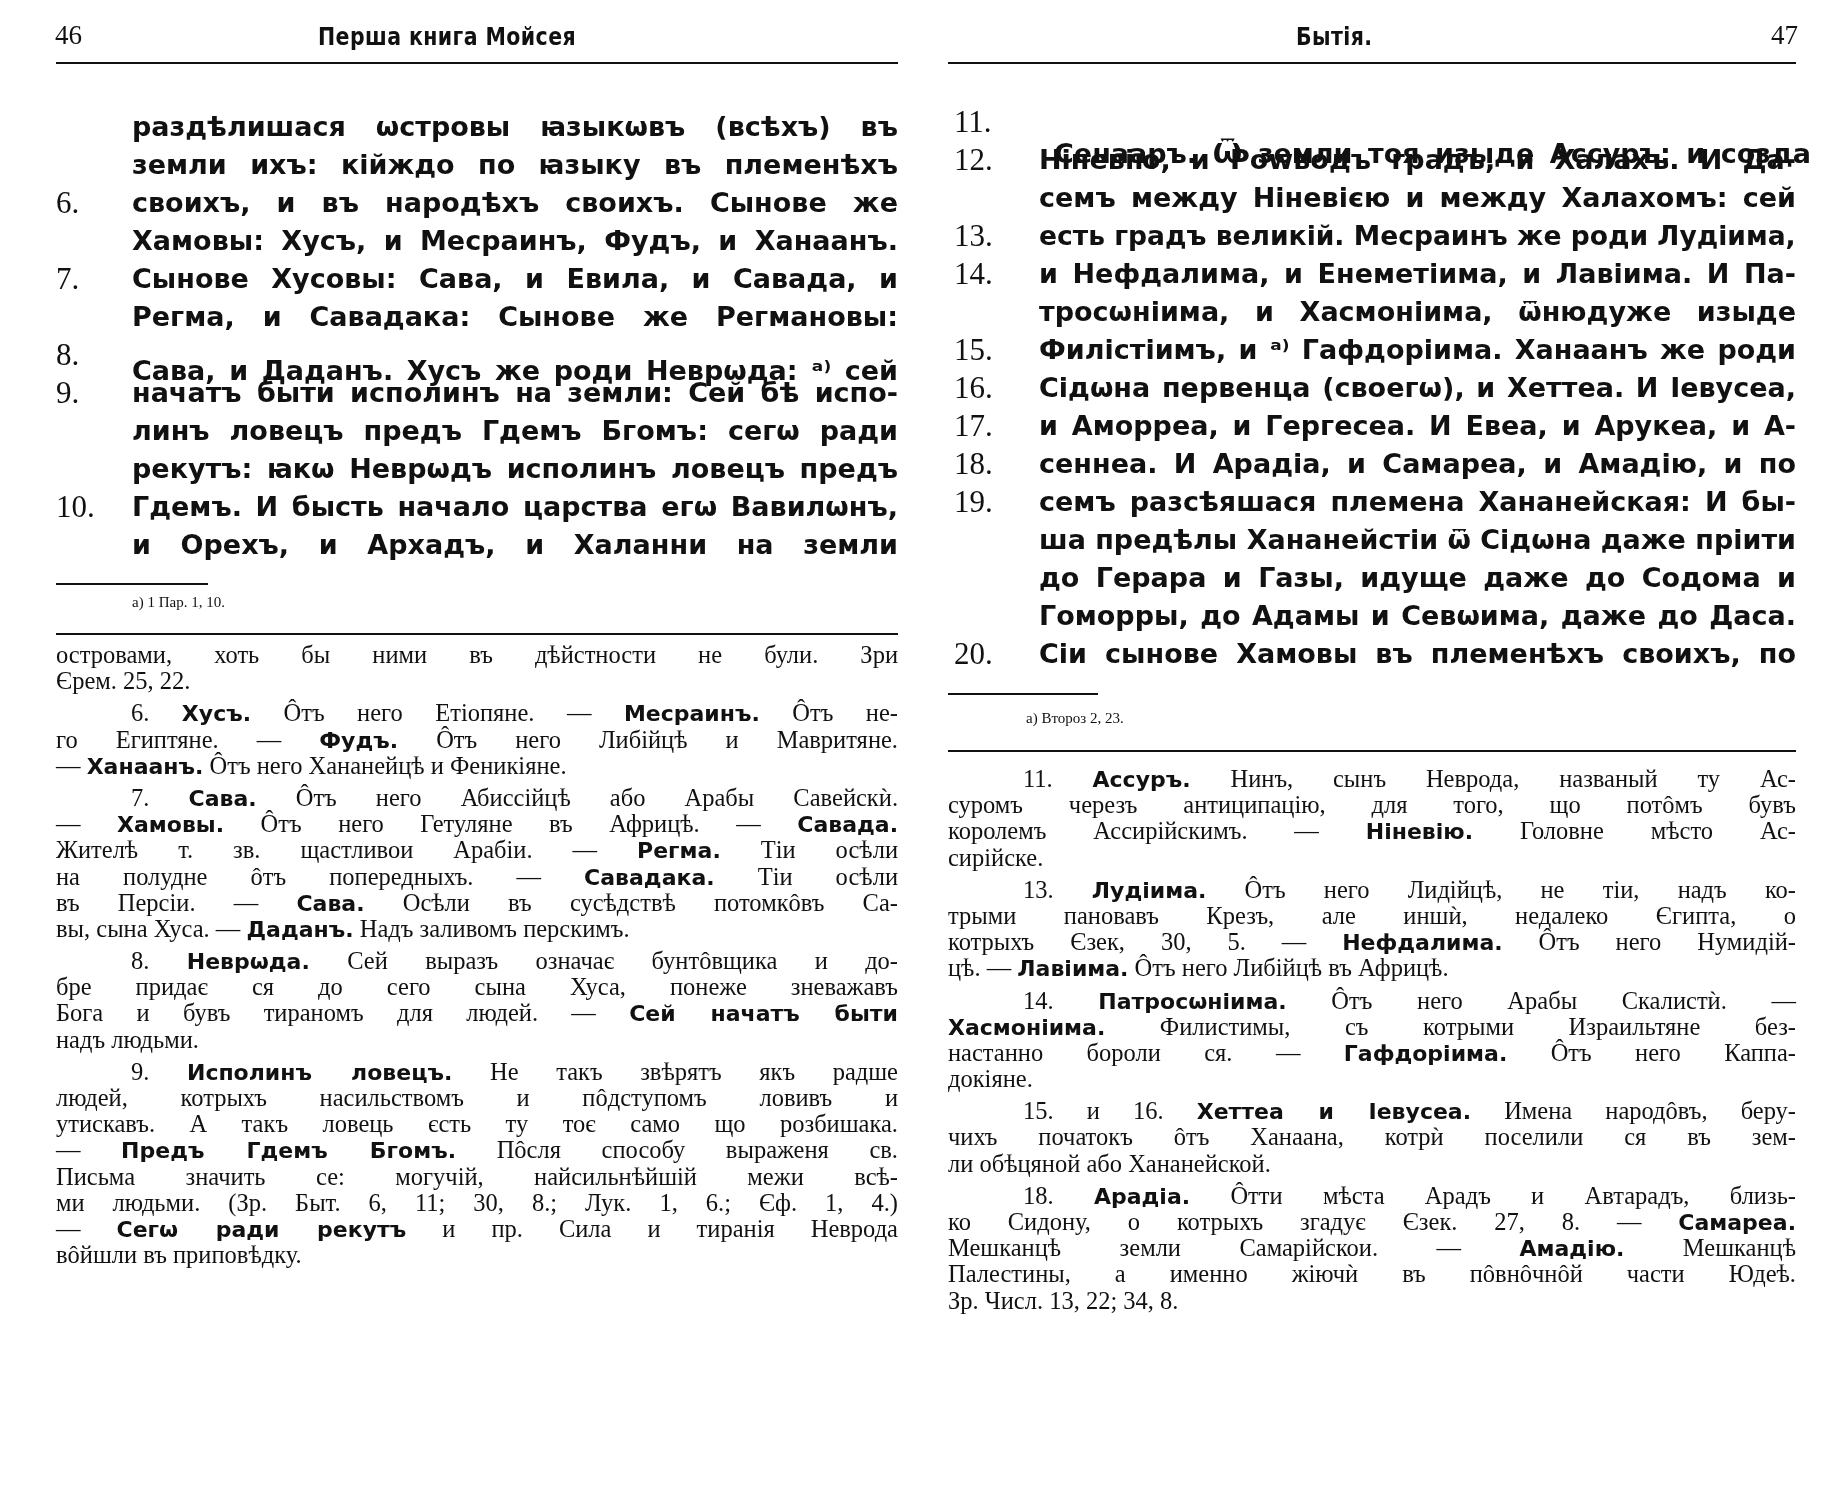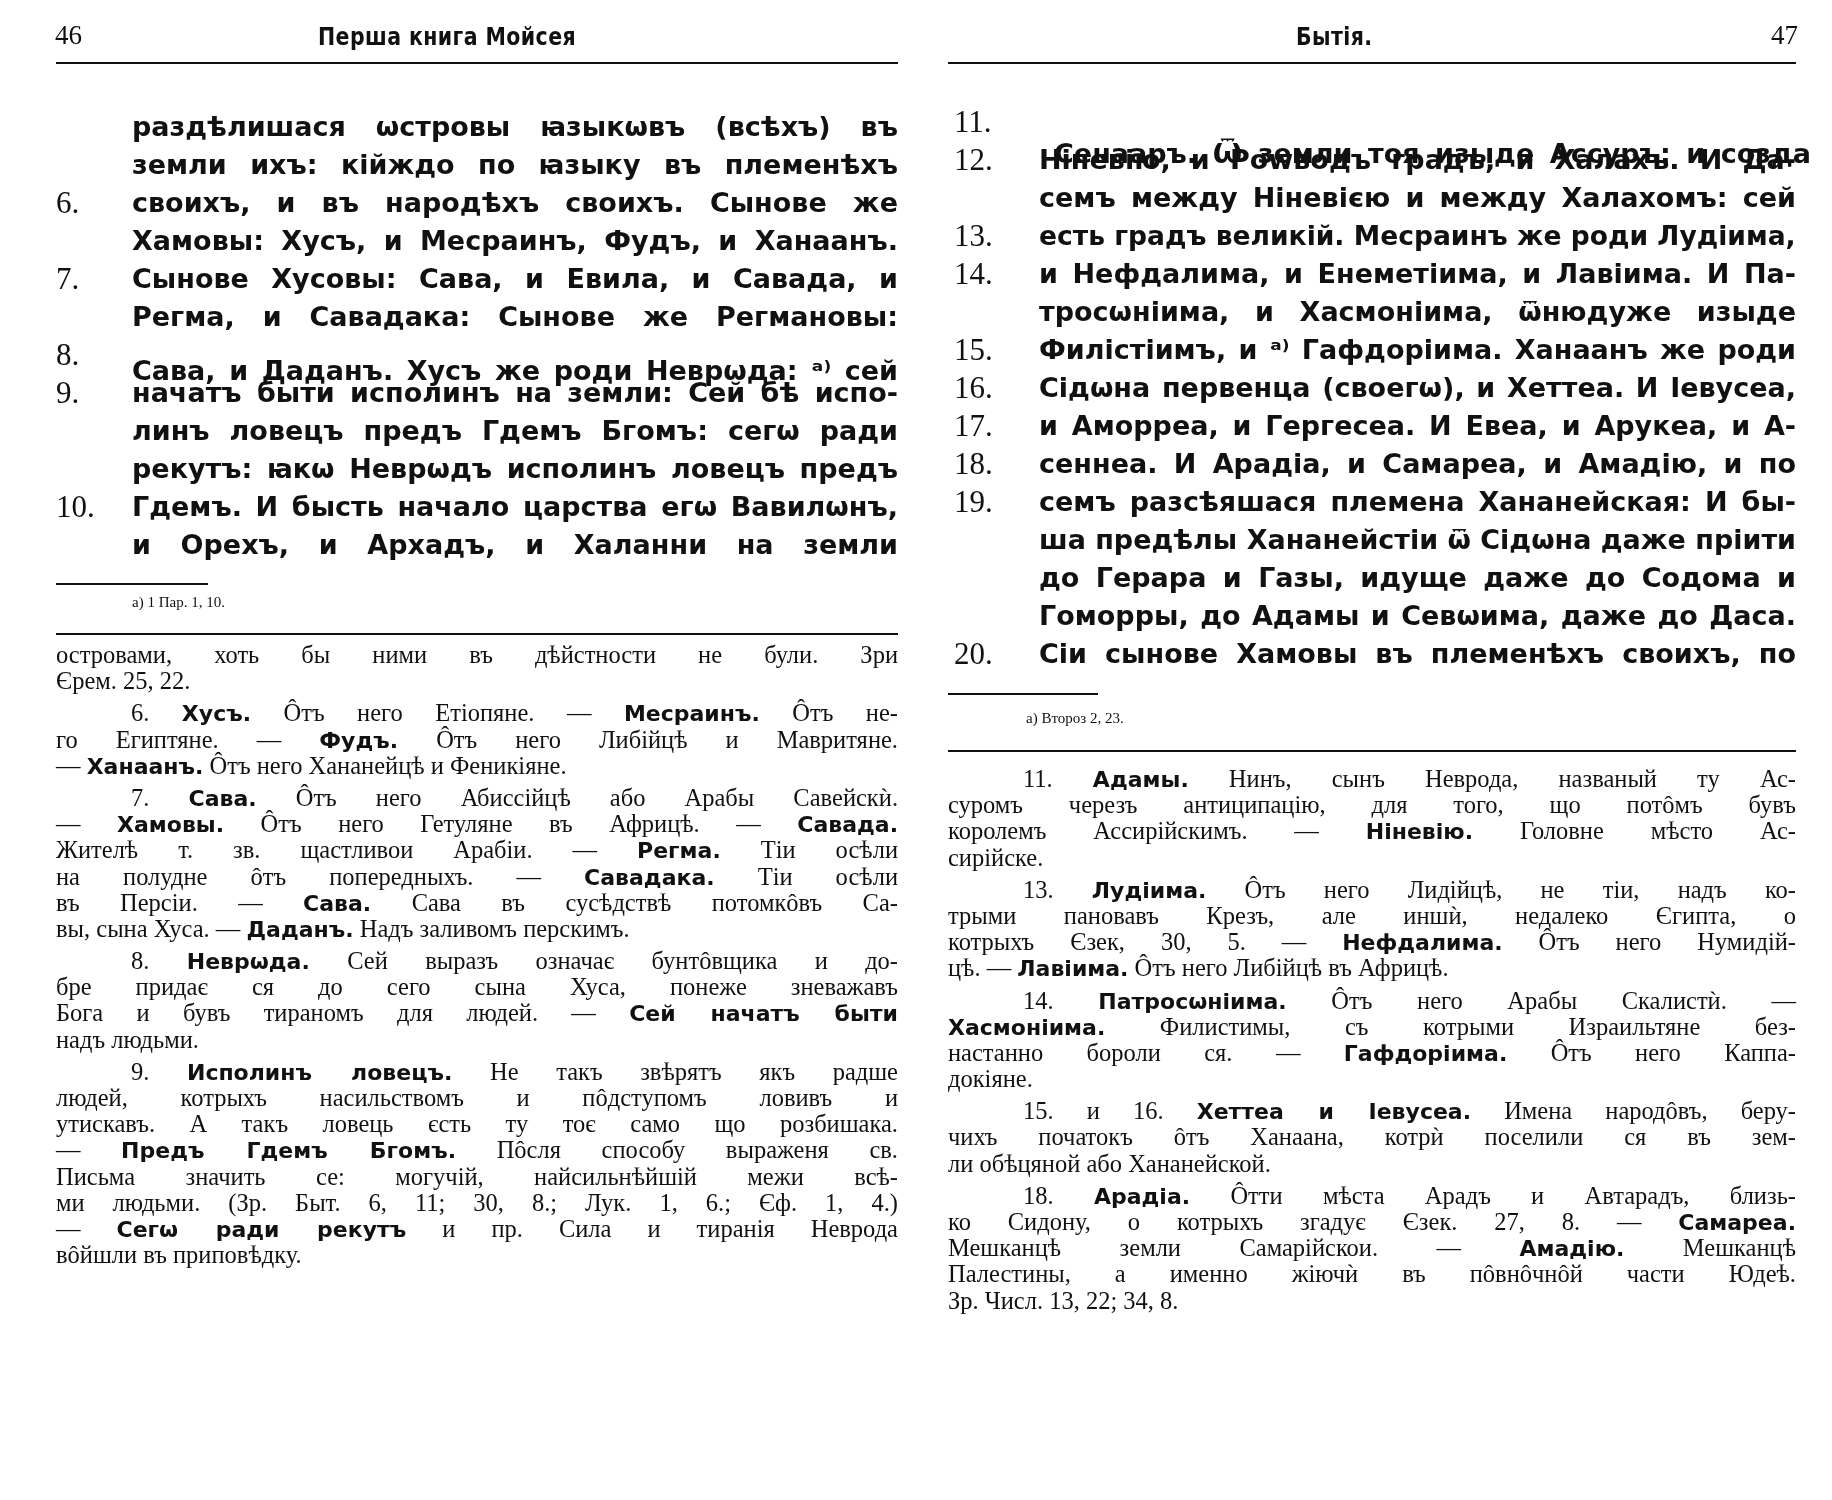--- a/index.html
+++ b/index.html
@@ -98,21 +98,21 @@
       <div class="cpara">
         <span class="cline indent" style="display: block;"><span>6. </span><span class="b">Хусъ.</span><span> Ôтъ него Етіопяне. — </span><span class="b">Месраинъ.</span><span> Ôтъ не-</span></span>
         <span class="cline" style="display: block;"><span>го Египтяне. — </span><span class="b">Фудъ.</span><span> Ôтъ него Либійцѣ и Мавритяне.</span></span>
         <span class="cline last" style="display: block;"><span>— </span><span class="b">Ханаанъ.</span><span> Ôтъ него Хананейцѣ и Феникіяне.</span></span>
       </div>
       <div class="cpara">
         <span class="cline indent" style="display: block;"><span>7. </span><span class="b">Сава.</span><span> Ôтъ него Абиссійцѣ або Арабы Савейскѝ.</span></span>
         <span class="cline" style="display: block;"><span>— </span><span class="b">Хамовы.</span><span> Ôтъ него Гетуляне въ Африцѣ. — </span><span class="b">Савада.</span></span>
         <span class="cline" style="display: block;"><span>Жителѣ т. зв. щастливои Арабіи. — </span><span class="b">Регма.</span><span> Тіи осѣли</span></span>
         <span class="cline" style="display: block;"><span>на полудне ôтъ попередныхъ. — </span><span class="b">Савадака.</span><span> Тіи осѣли</span></span>
-        <span class="cline" style="display: block;"><span>въ Персіи. — </span><span class="b">Сава.</span><span> Сава въ сусѣдствѣ потомкôвъ Са-</span></span>
+        <span class="cline" style="display: block;"><span>въ Персіи. — </span><span class="b">Сава.</span><span> Осѣли въ сусѣдствѣ потомкôвъ Са-</span></span>
         <span class="cline last" style="display: block;"><span>вы, сына Хуса. — </span><span class="b">Даданъ.</span><span> Надъ заливомъ перскимъ.</span></span>
       </div>
       <div class="cpara">
         <span class="cline indent" style="display: block;"><span>8. </span><span class="b">Неврѡда.</span><span> Сей выразъ означає бунтôвщика и до-</span></span>
         <span class="cline" style="display: block;"><span>бре придає ся до сего сына Хуса, понеже зневажавъ</span></span>
         <span class="cline" style="display: block;"><span>Бога и бувъ тираномъ для людей. — </span><span class="b">Сей начатъ быти</span></span>
         <span class="cline last" style="display: block;"><span>надъ людьми.</span></span>
       </div>
       <div class="cpara">
         <span class="cline indent" style="display: block;"><span>9. </span><span class="b">Исполинъ ловецъ.</span><span> Не такъ звѣрятъ якъ радше</span></span>
@@ -194,21 +194,21 @@
         <span class="vtext" style="left: 85px; width: 757px; text-align: justify; text-align-last: justify;">Сіи сынове Хамовы въ племенѣхъ своихъ, по</span>
       </div>
     </div>
 
   <div class="rule thin" style="left:32px; width:150px; top:693px;"></div>
   <div class="fnote" style="left:110px; top:710px;">а) Второз 2, 23.</div>
   <div class="rule" style="left:32px; width:848px; top:750px;"></div>
 
   <div class="comment" id="rc" style="left:32px; top:766px; width:848px;">
       <div class="cpara">
-        <span class="cline indent" style="display: block;"><span>11. </span><span class="b">Адамы.</span><span> Нинъ, сынъ Неврода, названый ту Ас-</span></span>
+        <span class="cline indent" style="display: block;"><span>11. </span><span class="b">Ассуръ.</span><span> Нинъ, сынъ Неврода, названый ту Ас-</span></span>
         <span class="cline" style="display: block;"><span>суромъ черезъ антиципацію, для того, що потôмъ бувъ</span></span>
         <span class="cline" style="display: block;"><span>королемъ Ассирійскимъ. — </span><span class="b">Ніневію.</span><span> Головне мѣсто Ас-</span></span>
         <span class="cline last" style="display: block;"><span>сирійске.</span></span>
       </div>
       <div class="cpara">
         <span class="cline indent" style="display: block;"><span>13. </span><span class="b">Лудіима.</span><span> Ôтъ него Лидійцѣ, не тіи, надъ ко-</span></span>
         <span class="cline" style="display: block;"><span>трыми пановавъ Крезъ, але иншѝ, недалеко Єгипта, о</span></span>
         <span class="cline" style="display: block;"><span>котрыхъ Єзек, 30, 5. — </span><span class="b">Нефдалима.</span><span> Ôтъ него Нумидій-</span></span>
         <span class="cline last" style="display: block;"><span>цѣ. — </span><span class="b">Лавіима.</span><span> Ôтъ него Либійцѣ въ Африцѣ.</span></span>
       </div>

